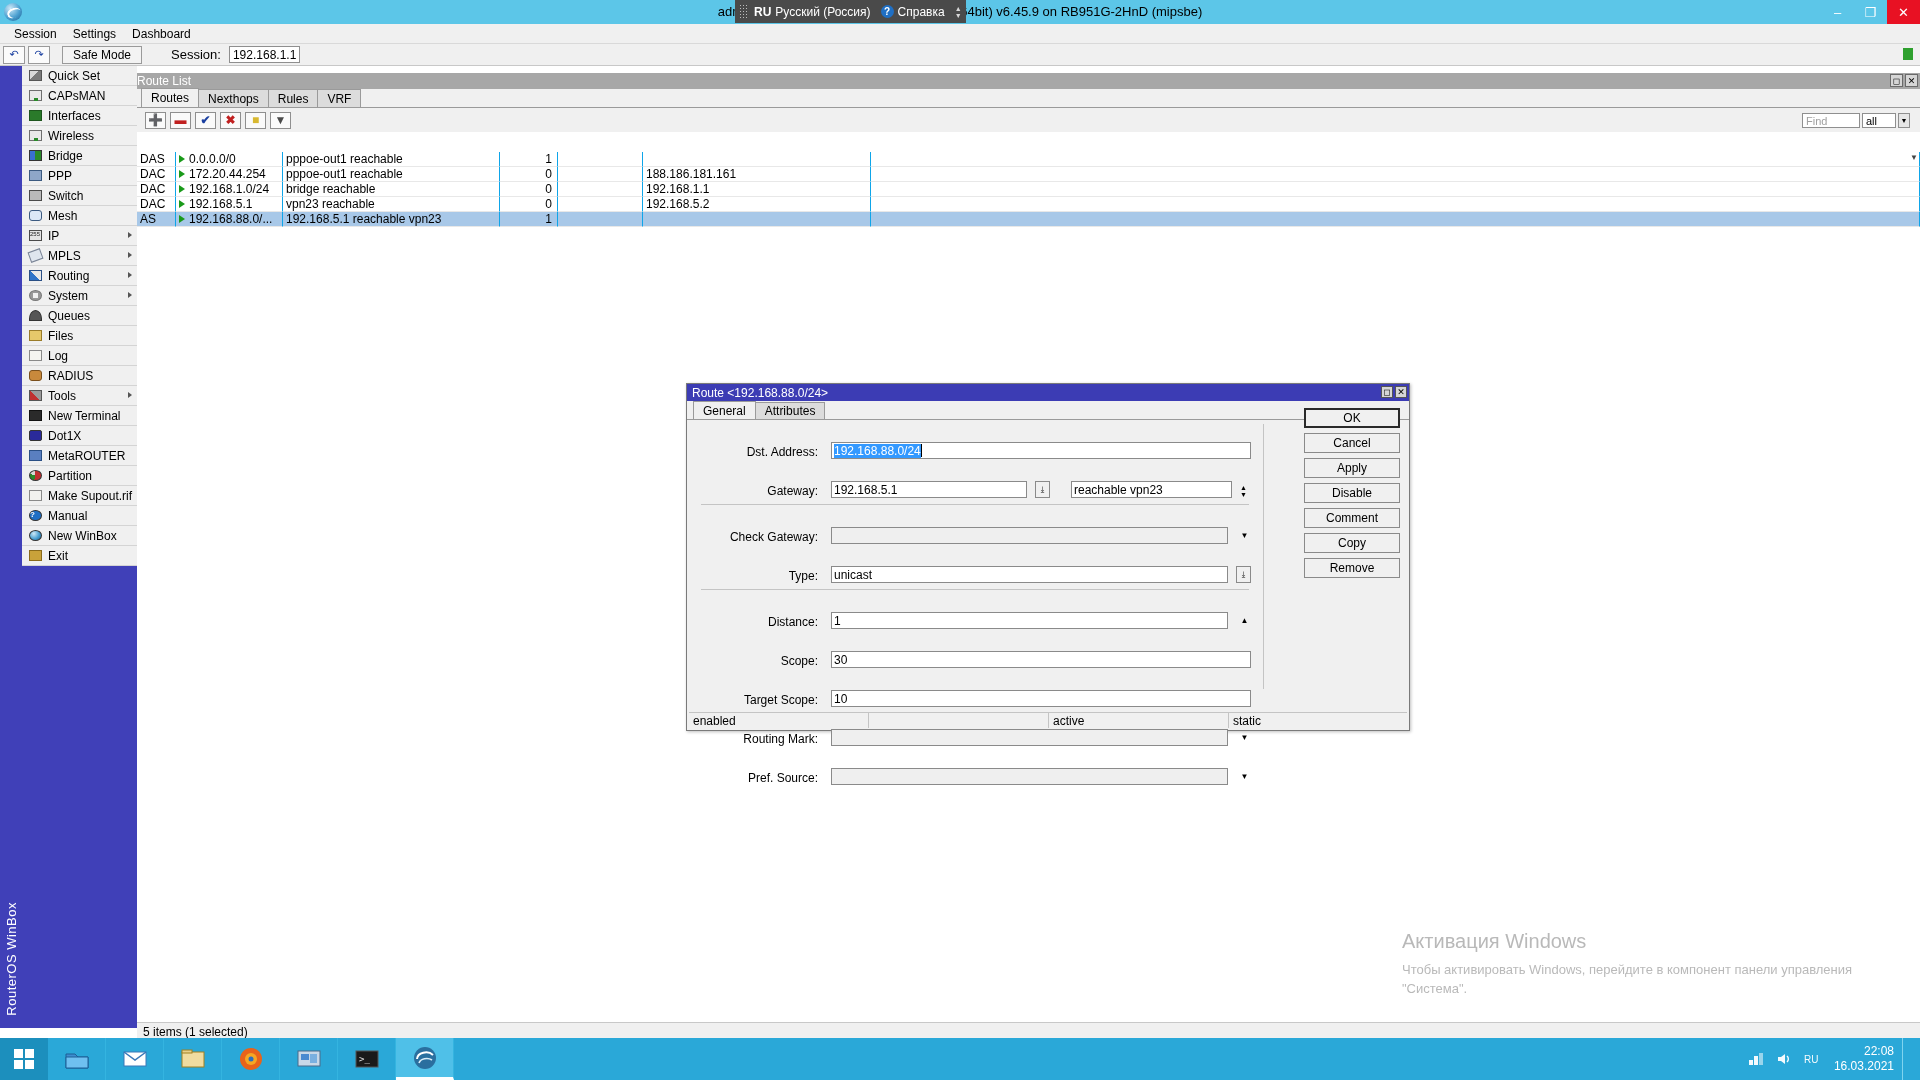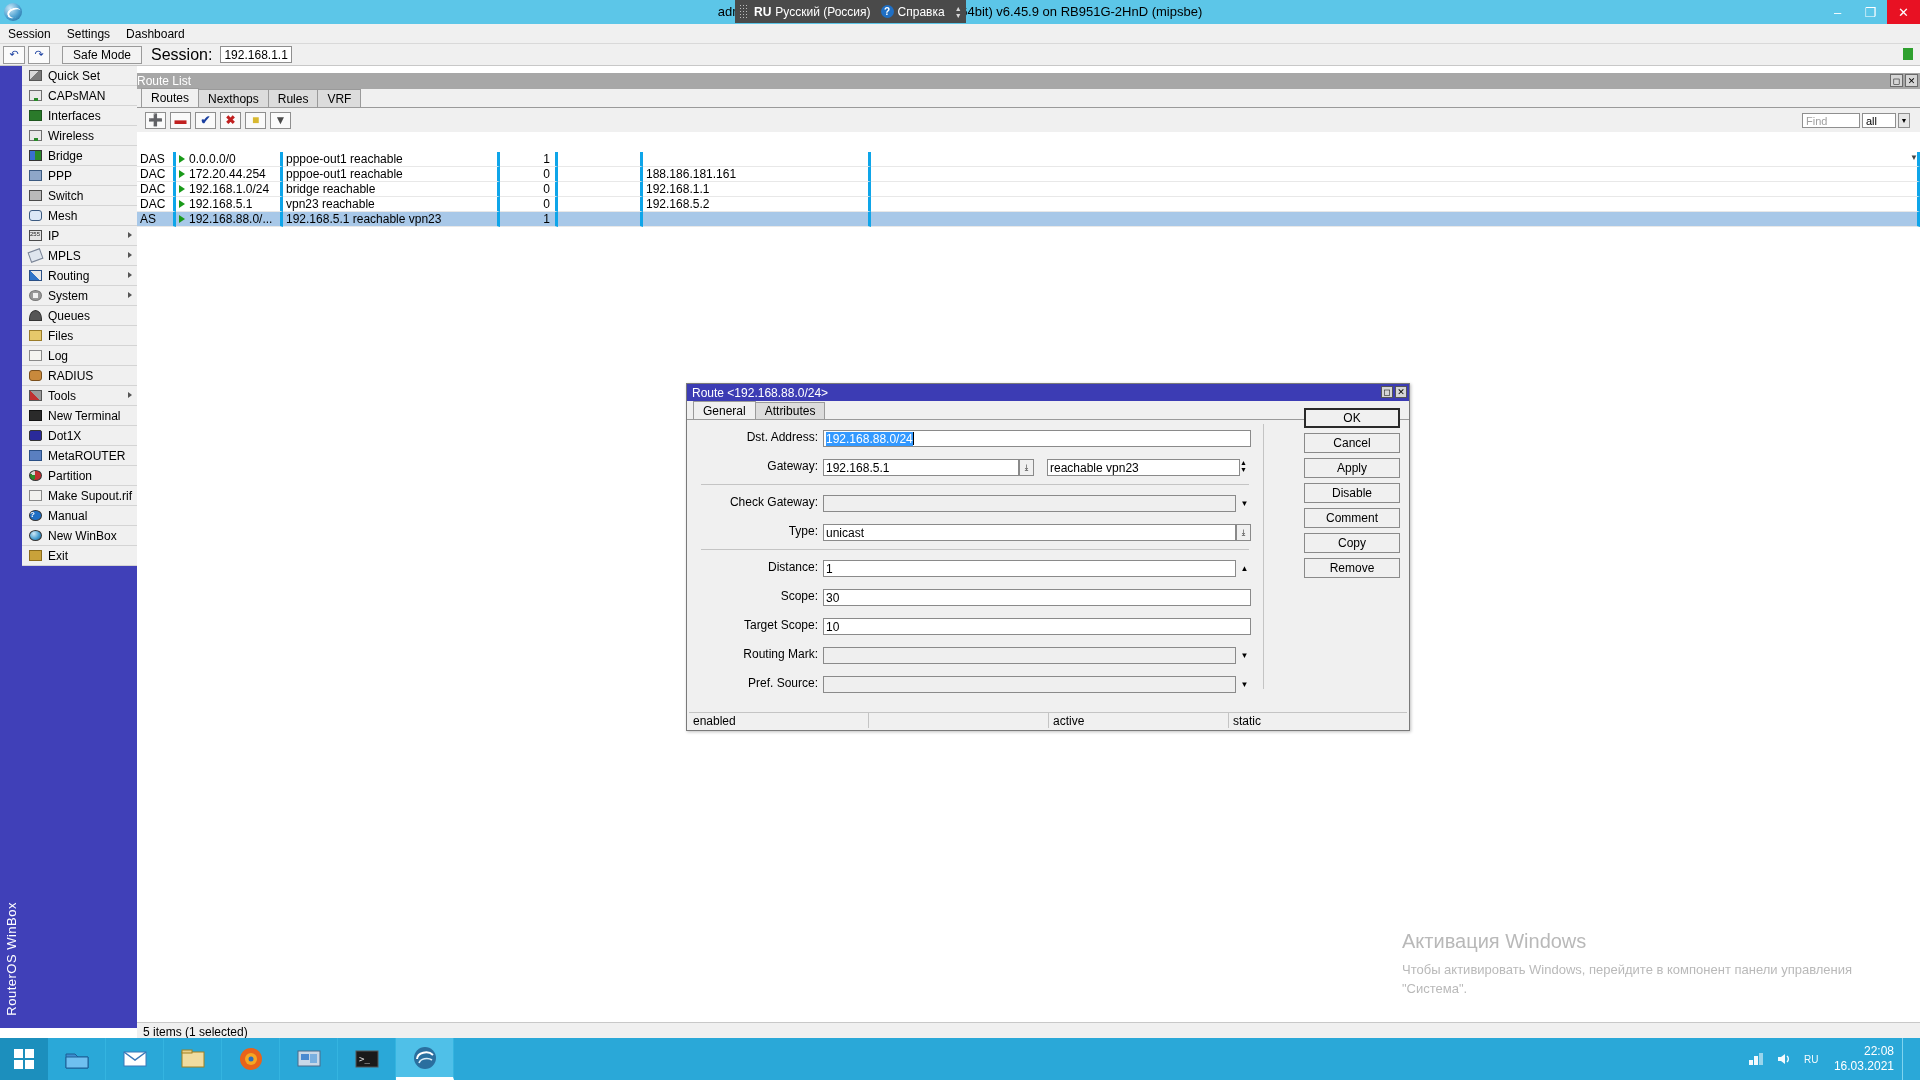--- a/index.html
+++ b/index.html
@@ -63,41 +63,41 @@
   }
   #langbar .updown {
     margin-left: 10px; display: flex; flex-direction: column;
     font-size: 7px; line-height: 7px; color: #d8d8d8;
   }
 
   
   #menubar {
     position: absolute; left: 0; top: 24px; width: 1920px; height: 20px;
     background: #f0f0f0; border-bottom: 1px solid #d9d9d9;
-    display: flex; align-items: center; padding-left: 0;
+    display: flex; align-items: center; padding-left: 6px;
   }
   #menubar .mi { padding: 2px 8px; font-size: 12px; color: #000; }
 
   
   #toolbar {
     position: absolute; left: 0; top: 44px; width: 1920px; height: 22px;
     background: #f0f0f0; border-bottom: 1px solid #c8c8c8;
     display: flex; align-items: center; padding-left: 3px; gap: 3px;
   }
   .tbtn {
     width: 22px; height: 18px; border: 1px solid #9a9a9a; background: #fbfbfb;
     display: flex; align-items: center; justify-content: center;
     color: #1a3fa0; font-size: 11px;
   }
   #safemode {
     height: 18px; border: 1px solid #9a9a9a; background: #f3f3f3;
     padding: 0 10px; display: flex; align-items: center; font-size: 12px;
     margin-left: 9px;
   }
-  #sess-label { margin-left: 6px; font-size: 16px; }
+  #sess-label { margin-left: 26px; font-size: 13px; }
   #sess-value {
     margin-left: 5px; height: 17px; min-width: 62px; border: 1px solid #8f8f8f;
     background: #ffffff; padding: 0 3px; display: flex; align-items: center; font-size: 12px;
   }
   #greenblock {
     position: absolute; right: 7px; top: 4px; width: 10px; height: 12px;
     background: #2ea02e;
   }
 
   
@@ -214,21 +214,21 @@
   #rthead .th {
     border-right: 1px solid #bfbfbf; border-bottom: 1px solid #bfbfbf;
     padding-left: 3px; display: flex; align-items: center; position: relative;
     background: #f0f0f0;
   }
   #rthead .th.sorted::after {
     content: "\2227"; position: absolute; right: 4px; font-size: 8px; color: #666;
   }
   .rrow { display: flex; height: 15px; font-size: 12px; }
   .rrow .td {
-    border-right: 3px solid #0ea5e9; border-bottom: 1px solid #e8e8e8;
+    border-right: 1px solid #0ea5e9; border-bottom: 1px solid #e8e8e8;
     padding-left: 3px; display: flex; align-items: center; overflow: hidden;
     white-space: nowrap; background: #ffffff;
   }
   .rrow.sel .td { background: #a8c8e8; }
   .td.num { justify-content: flex-end; padding-right: 5px; }
   .flagtri {
     width: 0; height: 0; border-left: 6px solid #1a9a1a;
     border-top: 4px solid transparent; border-bottom: 4px solid transparent;
     margin-right: 4px; flex: none;
   }
@@ -267,21 +267,21 @@
     height: 17px; padding: 0 9px; font-size: 12px; border: 1px solid #9a9a9a;
     border-bottom: none; background: #dcdcdc; display: flex; align-items: center;
     margin-right: -1px;
   }
   .dtab.active { background: #f0f0f0; height: 18px; position: relative; z-index: 2; }
 
   #dlg-body { position: absolute; left: 0; top: 36px; width: 576px; height: 277px; }
   #dlg-body .sep {
     height: 1px; background: #c4c4c4; margin: 6px 14px 6px 14px;
   }
-  .frow { display: flex; align-items: flex-start; height: 19px; margin-top: 10px; }
+  .frow { display: flex; align-items: flex-end; height: 19px; margin-top: 20px; gap: 8px; }
   .flab {
     width: 136px; text-align: right; padding-right: 5px; font-size: 12px; flex: none;
   }
   .fin {
     height: 17px; background: #ffffff; border: 1px solid #8a8a8a;
     font-size: 12px; padding: 6px 2px; display: flex; align-items: center;
     flex: 1; margin-right: 12px;
   }
   .fin.disabled { background: #efefef; color: #888; }
   .fin .selected-text {

